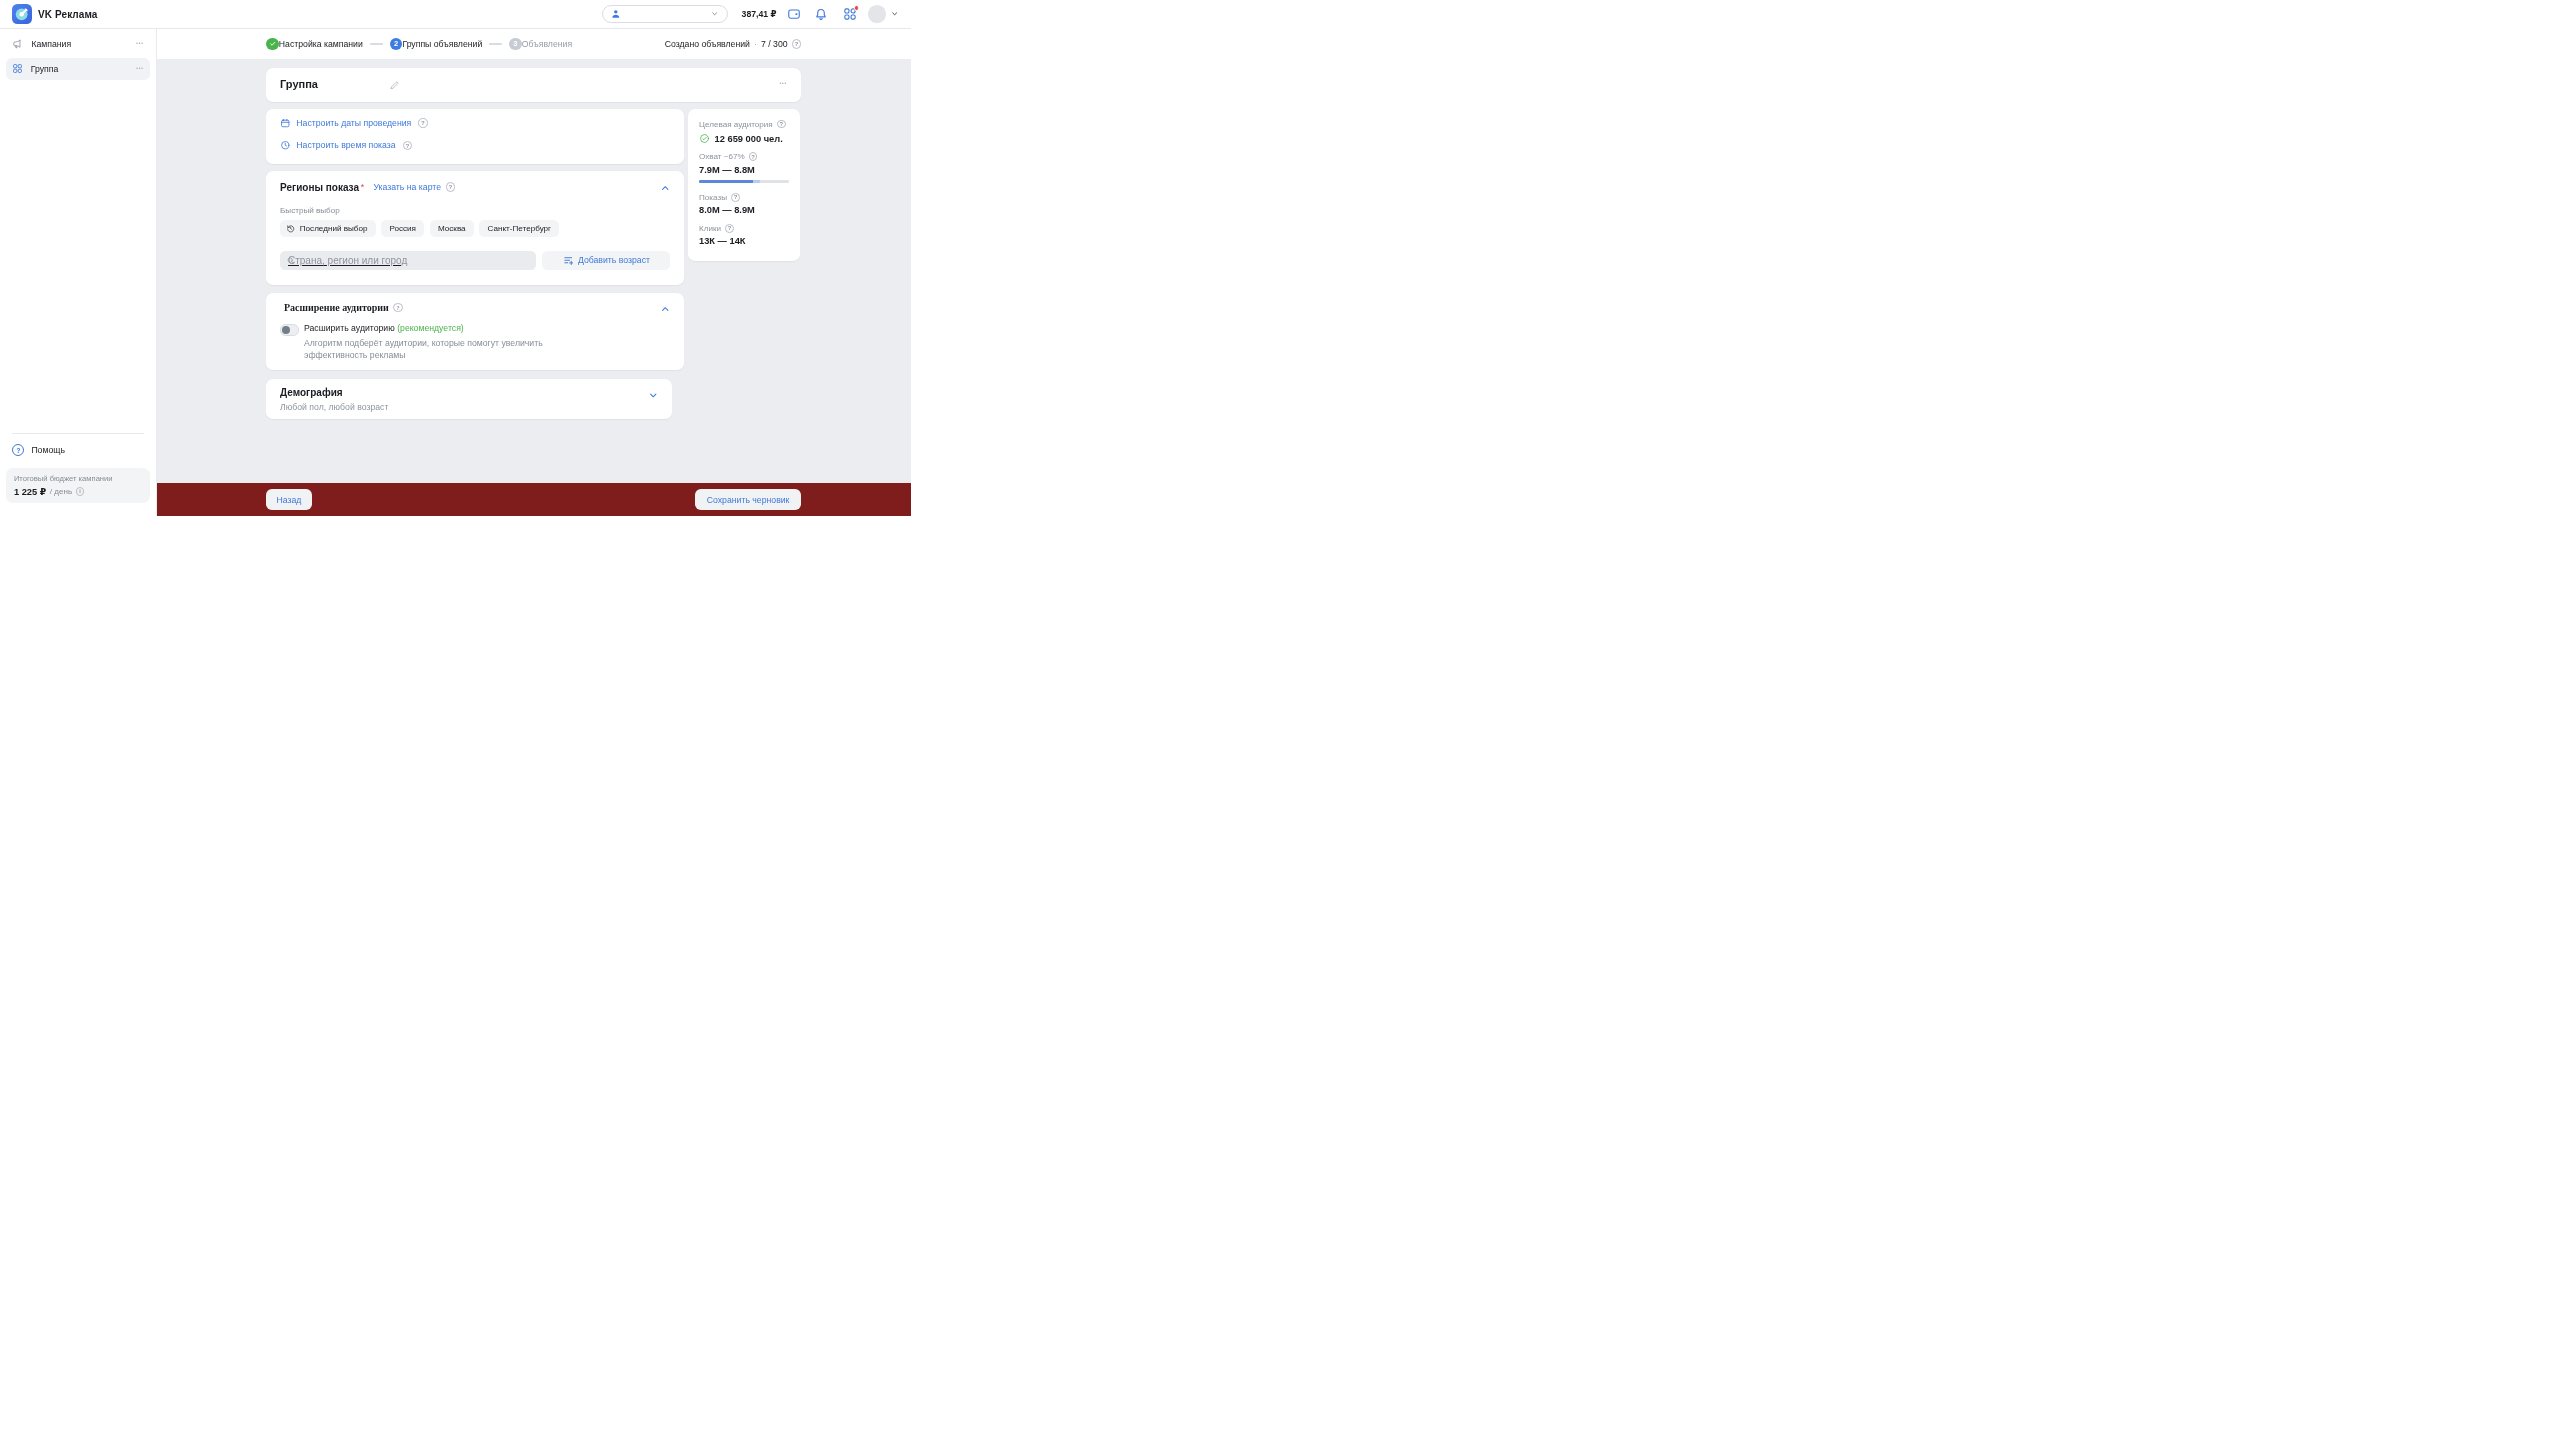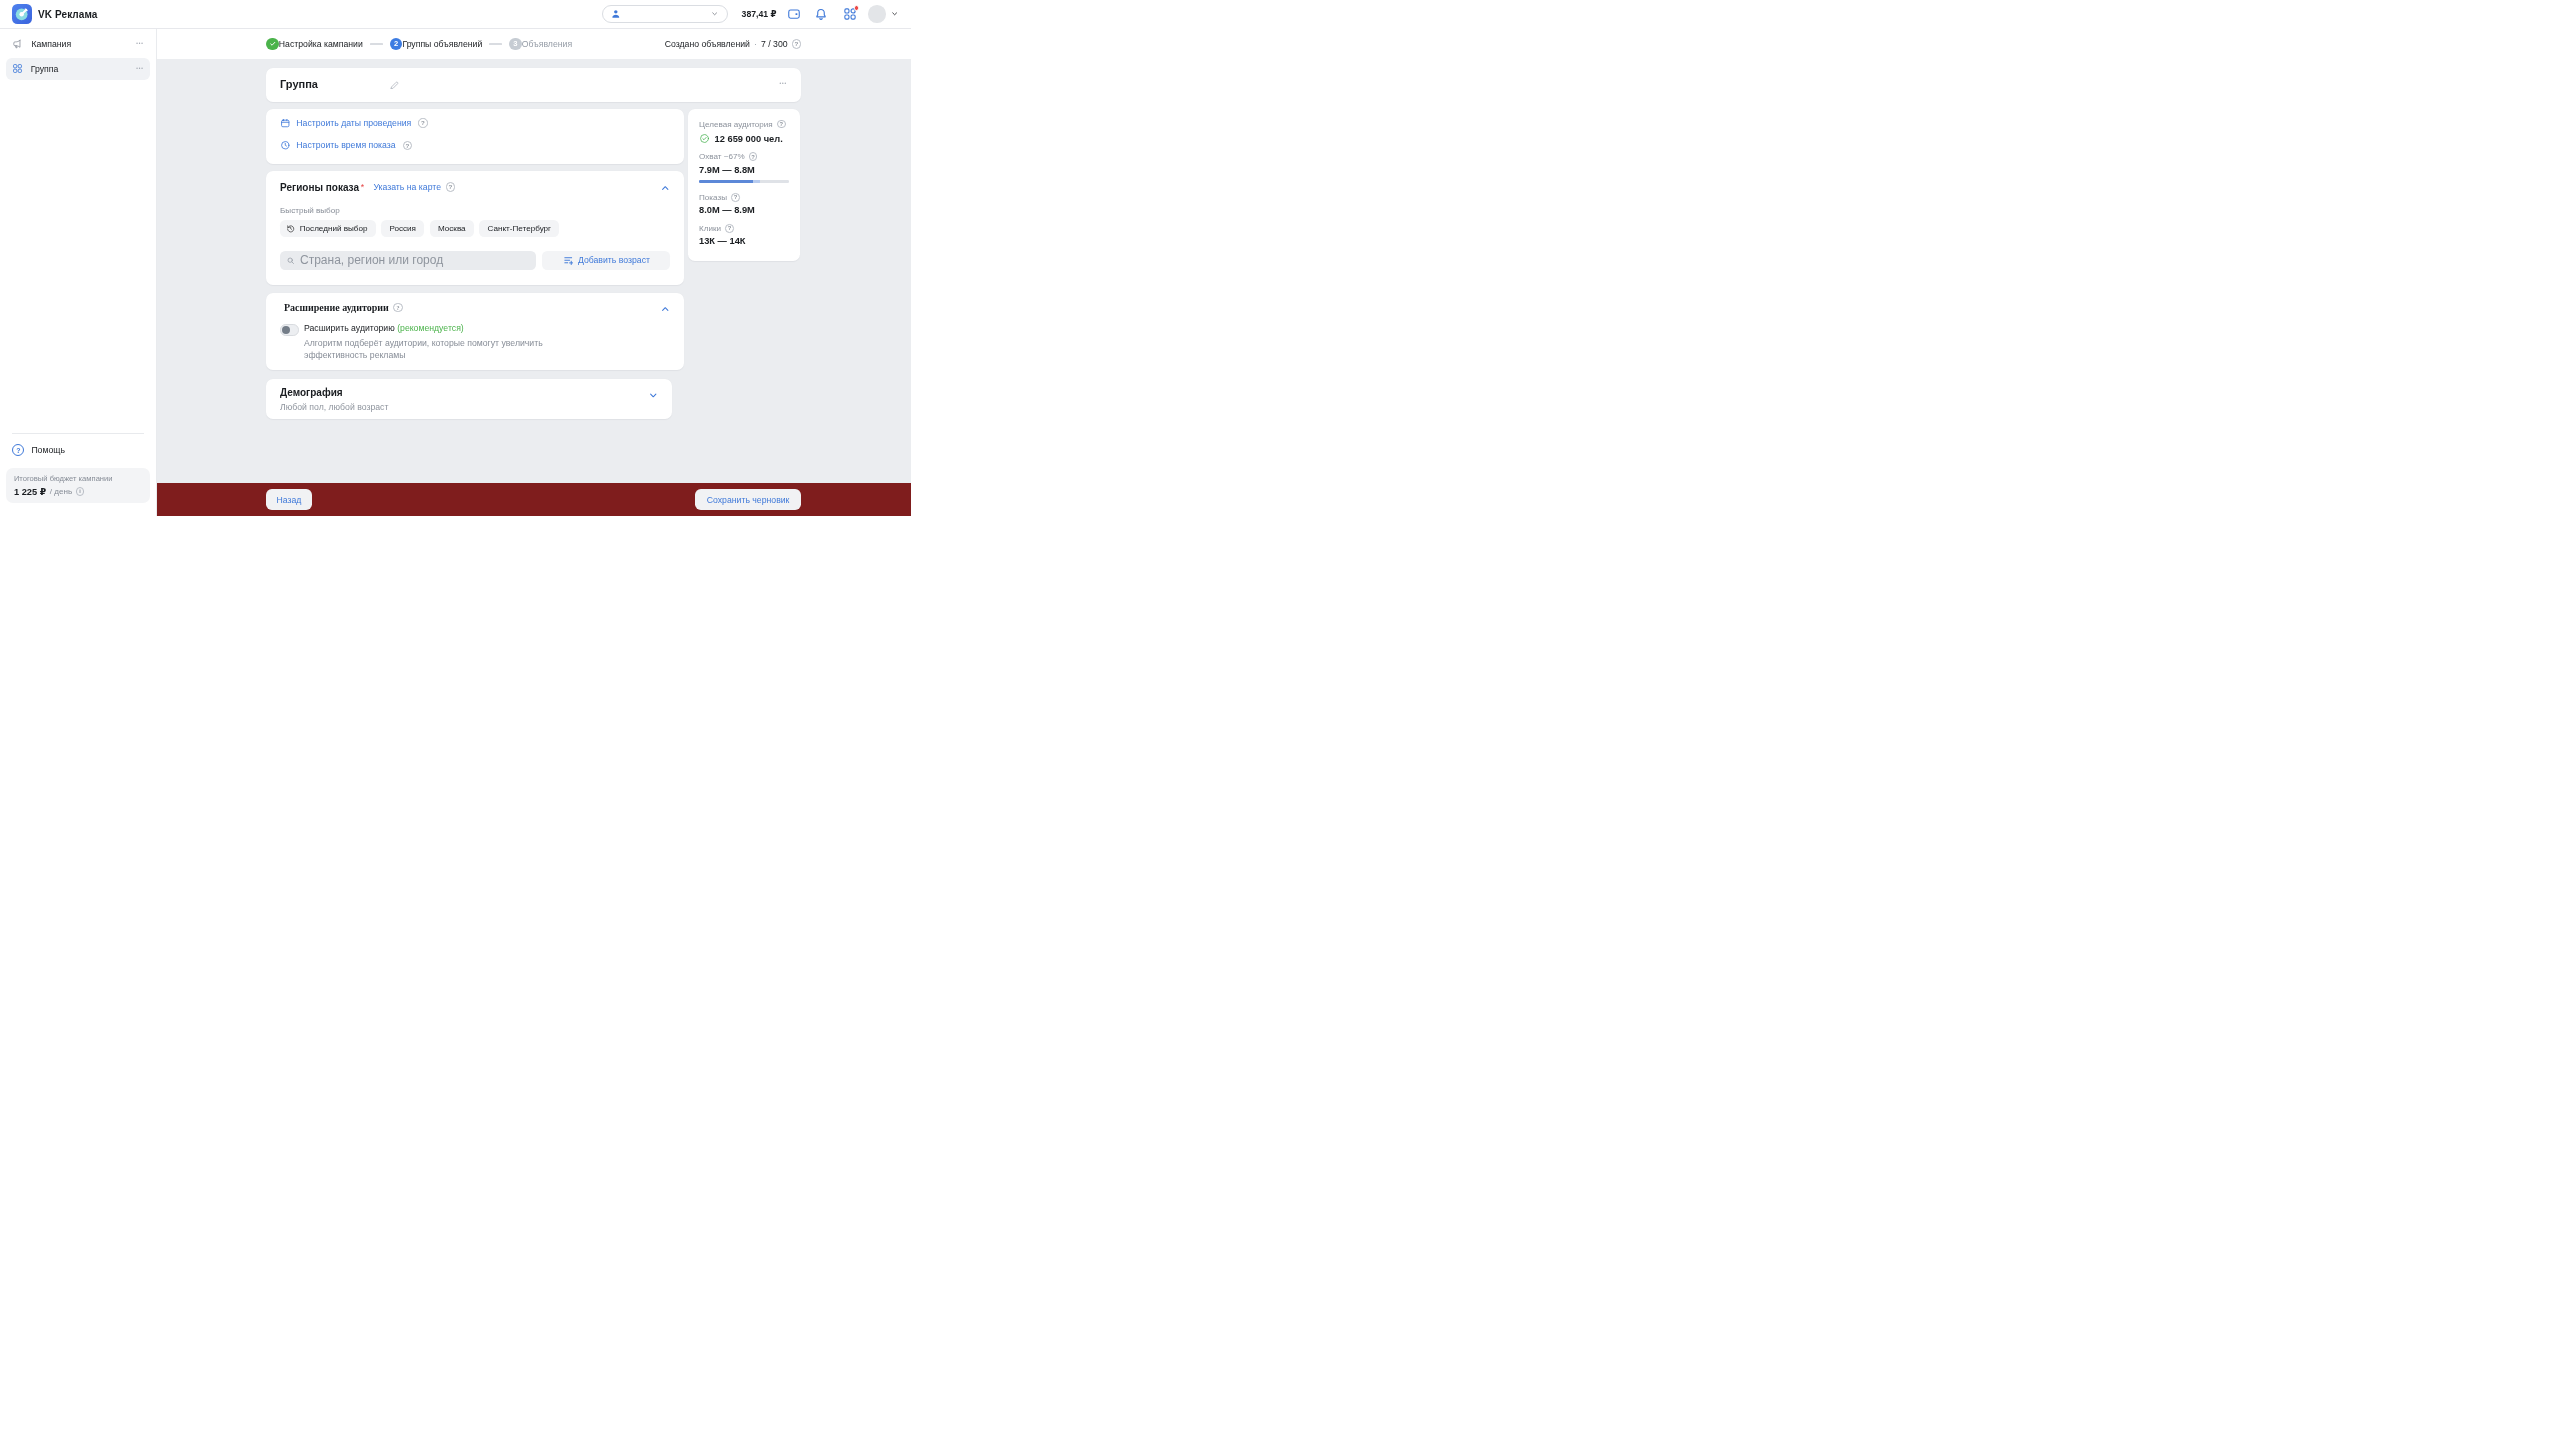--- a/index.html
+++ b/index.html
@@ -102,21 +102,21 @@
   .regions-head .qmark{margin-left:4.6px;}
   .regions-chevron{top:11.6px;}
   .quick-label{position:absolute; left:14px; top:35px; font-size:8.1px; color:var(--gray);}
   .chips{position:absolute; left:14px; top:49px; display:flex; gap:5.8px;}
   .chip{height:17.4px; background:var(--chip); border-radius:5.2px; padding:0 8.1px; display:flex;
         align-items:center; gap:4.1px; font-size:8.1px; cursor:pointer; white-space:nowrap;}
   .chip.with-icon{padding-left:6.4px;}
   .search-row{position:absolute; left:14px; top:80px; display:flex; gap:6.4px;}
   .region-search-wrap{position:relative; width:256px; height:18.6px;}
   .region-search{width:256px; height:18.6px; background:var(--input); border:none; border-radius:5.2px;
-        padding:0 7px 0 20px; font-size:12px; font-family:inherit; color:var(--text); outline:none;}
+        padding:0 7px 0 8px; font-size:10px; font-family:inherit; color:var(--text); outline:none;text-decoration:underline;}
   .region-search::placeholder{color:#8F959E;}
   .search-icon{position:absolute; left:5.8px; top:4.6px;}
   .add-list-btn{width:128px; height:18.6px; background:var(--chip); border:none; border-radius:5.2px;
         display:flex; align-items:center; justify-content:center; gap:4.6px; color:var(--blue);
         font-size:8.7px; font-family:inherit; cursor:pointer;}
 
   .expansion-card{left:109px; top:264px; width:418px; height:77px;}
   .exp-head{position:absolute; left:18px; top:9.3px; display:flex; align-items:center; gap:4.6px;font-family:Liberation Serif, serif;}
   .exp-chevron{top:10.5px;}
   .toggle{position:absolute; left:14px; top:31px; width:19px; height:11.6px; background:#ECEEF1;

